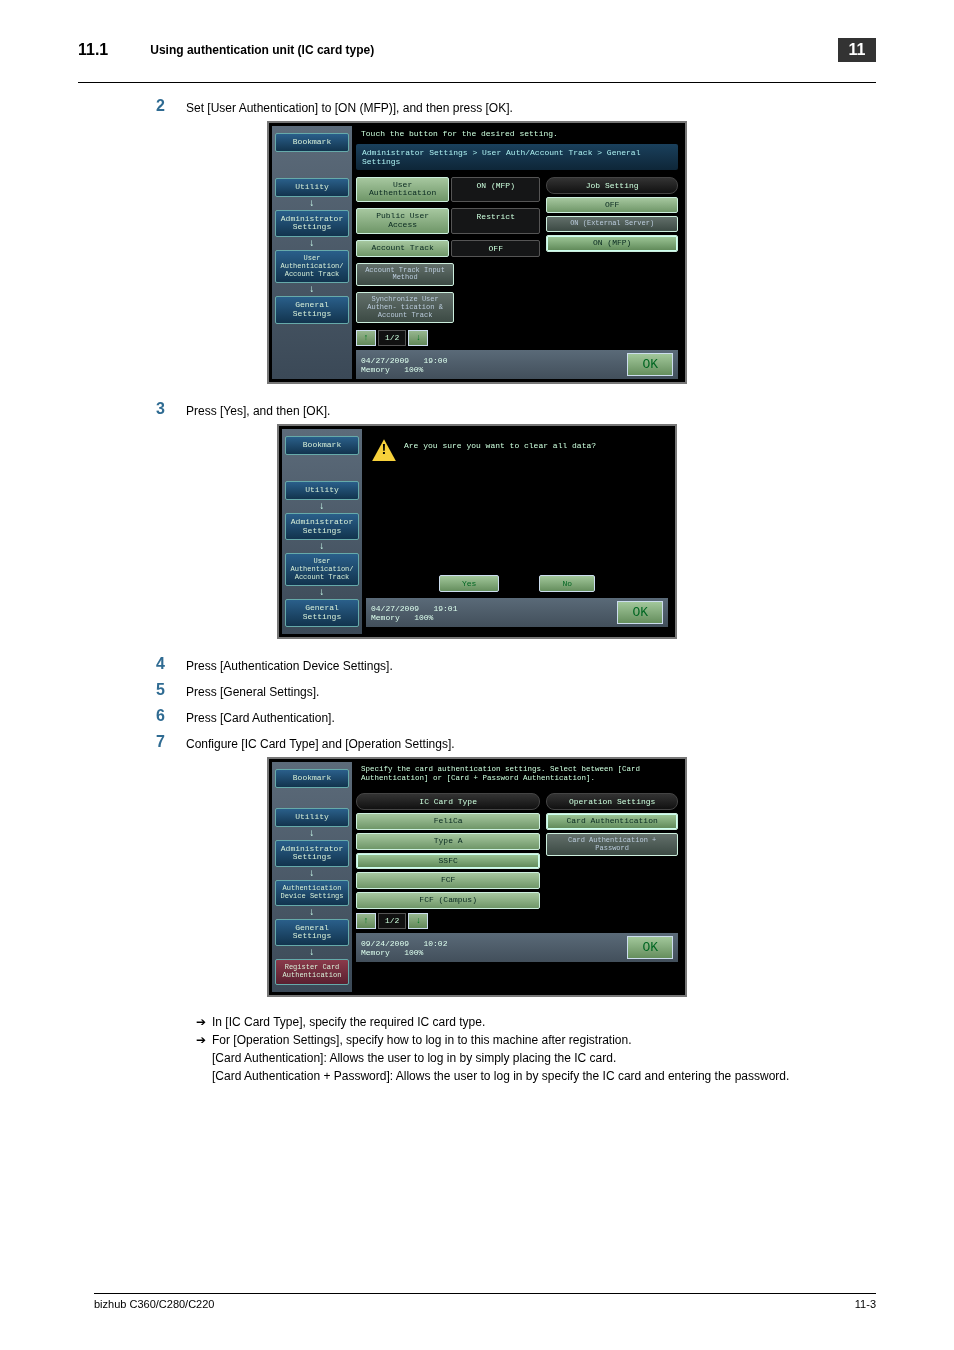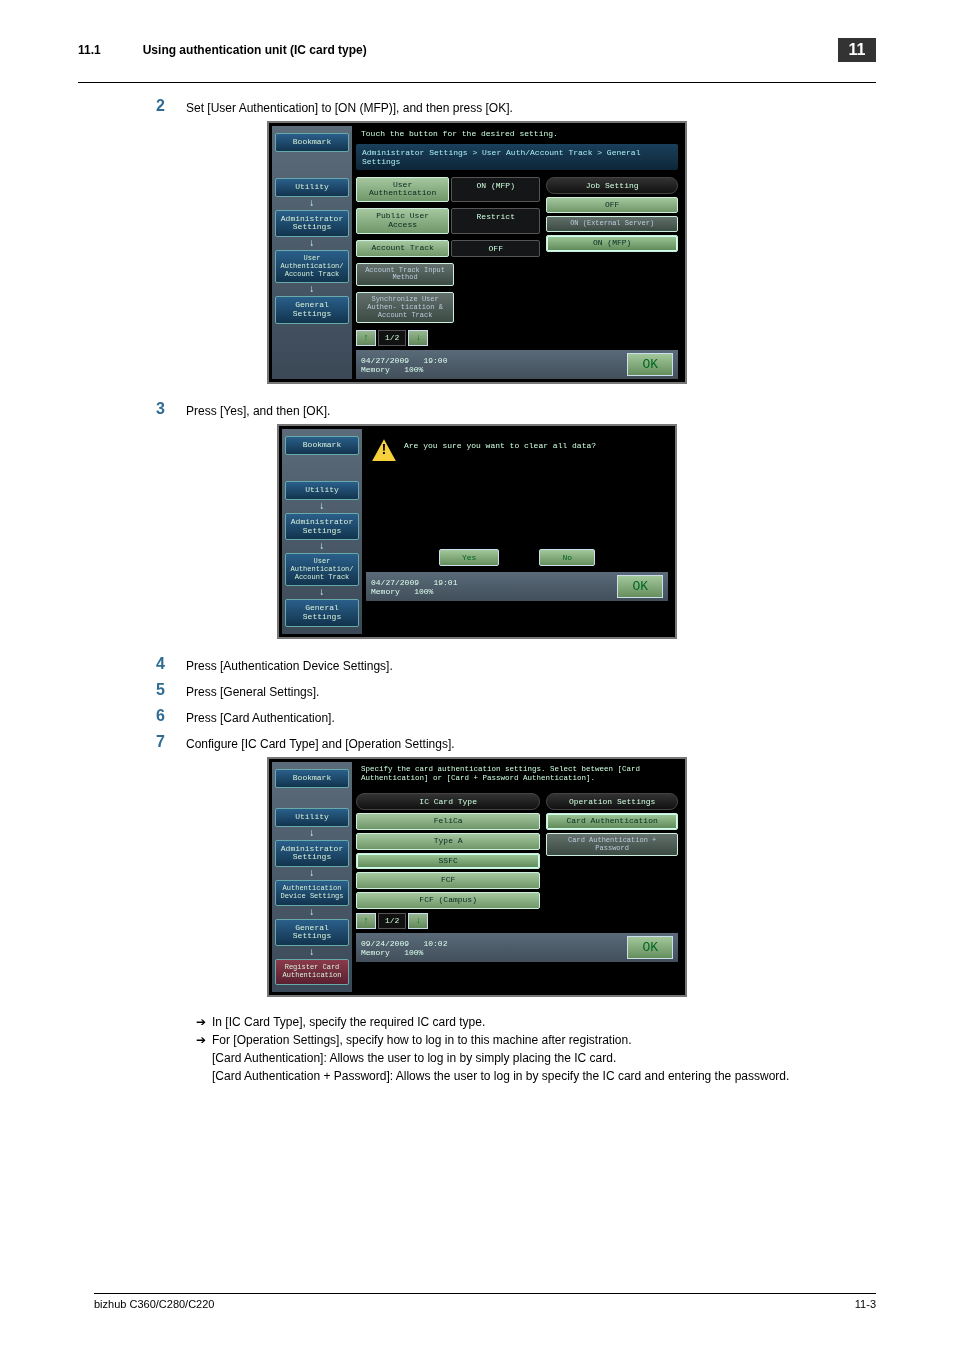--- a/index.html
+++ b/index.html
@@ -7,21 +7,21 @@
     font-family: Arial, Helvetica, sans-serif;
     background: #fff;
     width: 954px;
     height: 1350px;
     position: relative;
     font-size: 12px;
     color: #000;
   }
   .page { padding: 38px 78px 0 78px; }
   .header-line { display: flex; align-items: center; margin-bottom: 20px; }
-  .sec-no { font-size: 12px; font-weight: bold; color: #000; margin-right: 14px; }
+  .sec-no { font-size: 16px; font-weight: bold; color: #000; margin-right: 14px; }
   .sec-title { font-size: 12px; font-weight: bold; flex: 1; padding-left: 28px; }
   .sec-badge { background:#333; color:#fff; width:38px; height:24px; display:flex; align-items:center; justify-content:center; font-weight:bold; font-size:16px; }
   .rule { border: none; border-top: 1px solid #000; margin: 4px 0 14px 0; }
   .step-row { display:flex; margin: 8px 0 6px 78px; align-items:flex-start; }
   .step-num { font-size: 16px; font-weight: bold; color:#2f6b92; width: 30px; }
   .step-text { font-size: 12px; padding-top: 4px; flex:1; }
   .panel { background:#000; padding:3px; width:420px; margin:0 auto 16px auto; font-family: 'Courier New', monospace; font-size:9px; color:#fff; border:2px solid #777; }
   .panel-inner { display:flex; }
   .side { width:80px; background:linear-gradient(#5c6b7a,#3b4957); padding:4px 3px; }
   .side-btn { background:linear-gradient(#2a5f8a,#12344e); border:1px solid #6aa; color:#d8f0d8; text-align:center; padding:4px 2px; margin:3px 0; font-size:8px; line-height:1.1; border-radius:2px; }
@@ -40,21 +40,21 @@
   .row2 > div { flex:1; }
   .col-hdr { background:linear-gradient(#333,#111); color:#cfd; text-align:center; padding:3px 2px; font-size:8px; margin:3px 0; border:1px solid #444; border-radius:8px;}
   .pager { display:flex; gap:2px; margin-top:4px; }
   .pbtn { background:linear-gradient(#97b78f,#628859); width:20px; text-align:center; padding:2px 0; border:1px solid #cde; color:#072; font-size:9px;}
   .pnum { background:#111; border:1px solid #555; color:#cfd; padding:2px 6px; font-size:8px;}
   .footer-bar { background:linear-gradient(#5a6a78,#424f5b); display:flex; justify-content:space-between; align-items:center; padding:3px 5px; font-size:8px; color:#dfe; margin-top:3px;}
   .okbtn { background:linear-gradient(#a2c79b,#658e5d); color:#062; padding:3px 14px; border:1px solid #cde; font-size:13px; border-radius:0;}
   .confirm-area { flex:1; background:#000; padding:4px; }
   .confirm-msg { display:flex; gap:8px; padding:6px; align-items:flex-start;}
   .warn-icon { width:24px; height:22px; background:#f7d13b; position:relative; clip-path: polygon(50% 0, 100% 100%, 0 100%); display:flex; align-items:center; justify-content:center; color:#000; font-weight:bold; font-size:14px; }
-  .yn-row { display:flex; justify-content:center; gap:40px; margin-top:82px; }
+  .yn-row { display:flex; justify-content:center; gap:40px; margin-top:108px; }
   .yn-btn { background:linear-gradient(#a2c79b,#658e5d); border:1px solid #cde; padding:3px 22px; font-size:8px; color:#062; border-radius:2px;}
   .bullets { margin: 6px 0 8px 118px; font-size:12px; line-height:1.5; }
   .bullets .arrow { display:inline-block; width:16px; }
   .para { margin: 4px 0 8px 118px; font-size:12px; }
   .page-footer { position:absolute; bottom:40px; left:94px; right:78px; display:flex; justify-content:space-between; font-size:11px; border-top:1px solid #000; padding-top:4px;}
   .sub { padding-left:16px; }
 </style>
 </head>
 <body>
 

